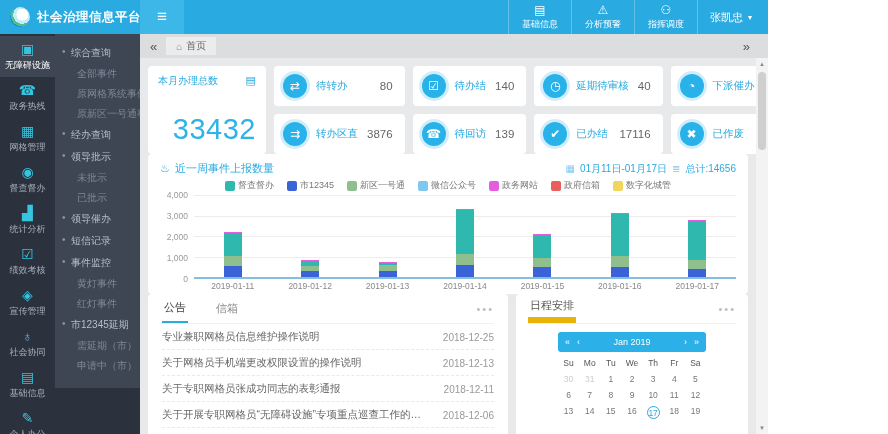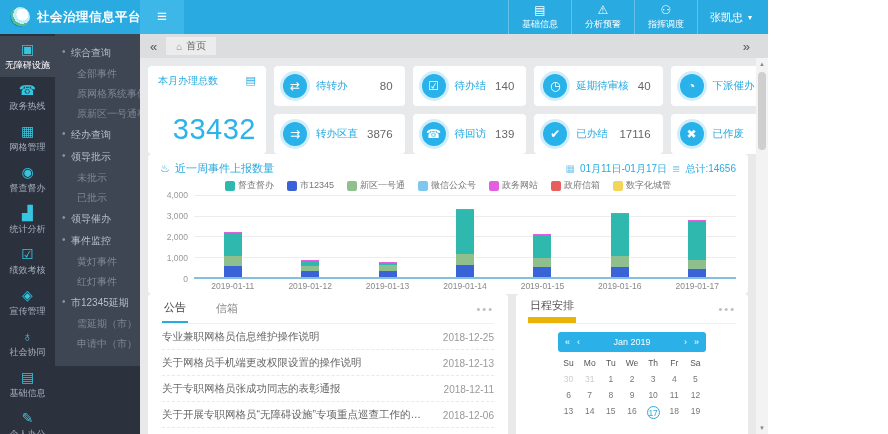--- a/index.html
+++ b/index.html
@@ -185,20 +185,21 @@
       <div class="submenu">
           <div class="sub-l1">综合查询</div>
           <div class="sub-l2">全部事件</div>
           <div class="sub-l2">原网格系统事件</div>
           <div class="sub-l2">原新区一号通事件</div>
           <div class="sub-l1">经办查询</div>
           <div class="sub-l1">领导批示</div>
           <div class="sub-l2">未批示</div>
           <div class="sub-l2">已批示</div>
           <div class="sub-l1">领导催办</div>
+          <div class="sub-l1">短信记录</div>
           <div class="sub-l1">事件监控</div>
           <div class="sub-l2">黄灯事件</div>
           <div class="sub-l2">红灯事件</div>
           <div class="sub-l1">市12345延期</div>
           <div class="sub-l2">需延期（市）</div>
           <div class="sub-l2">申请中（市）</div>
         </div>
     </div>
 
     <div class="main">

